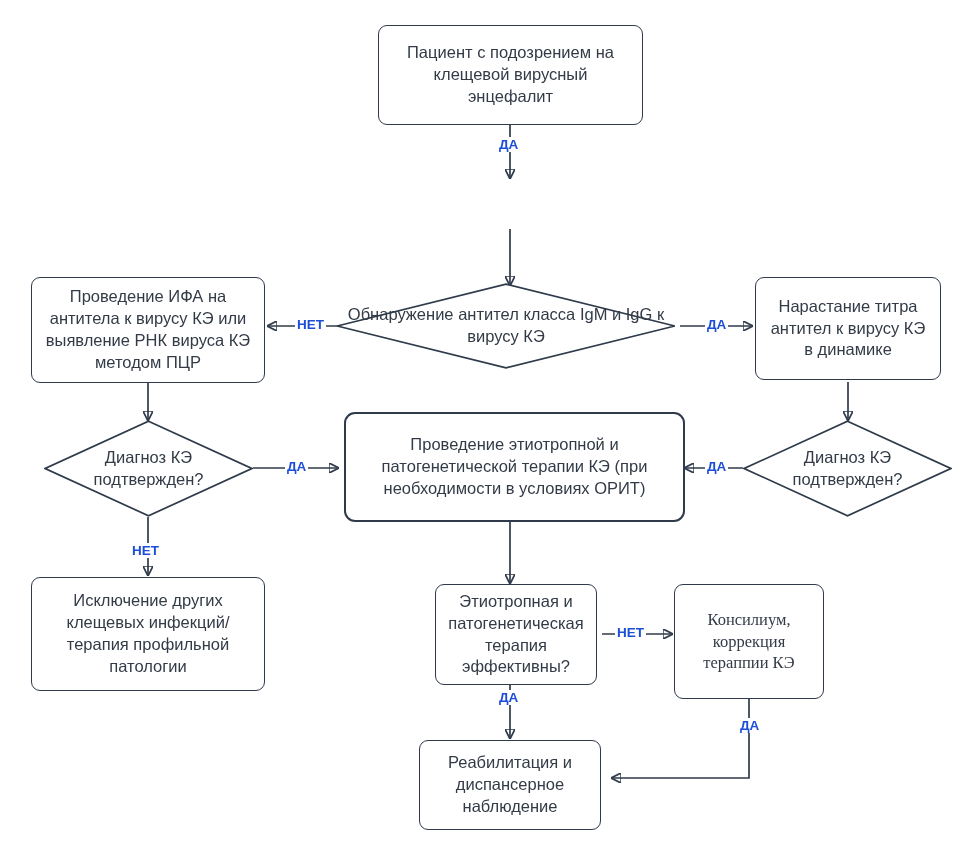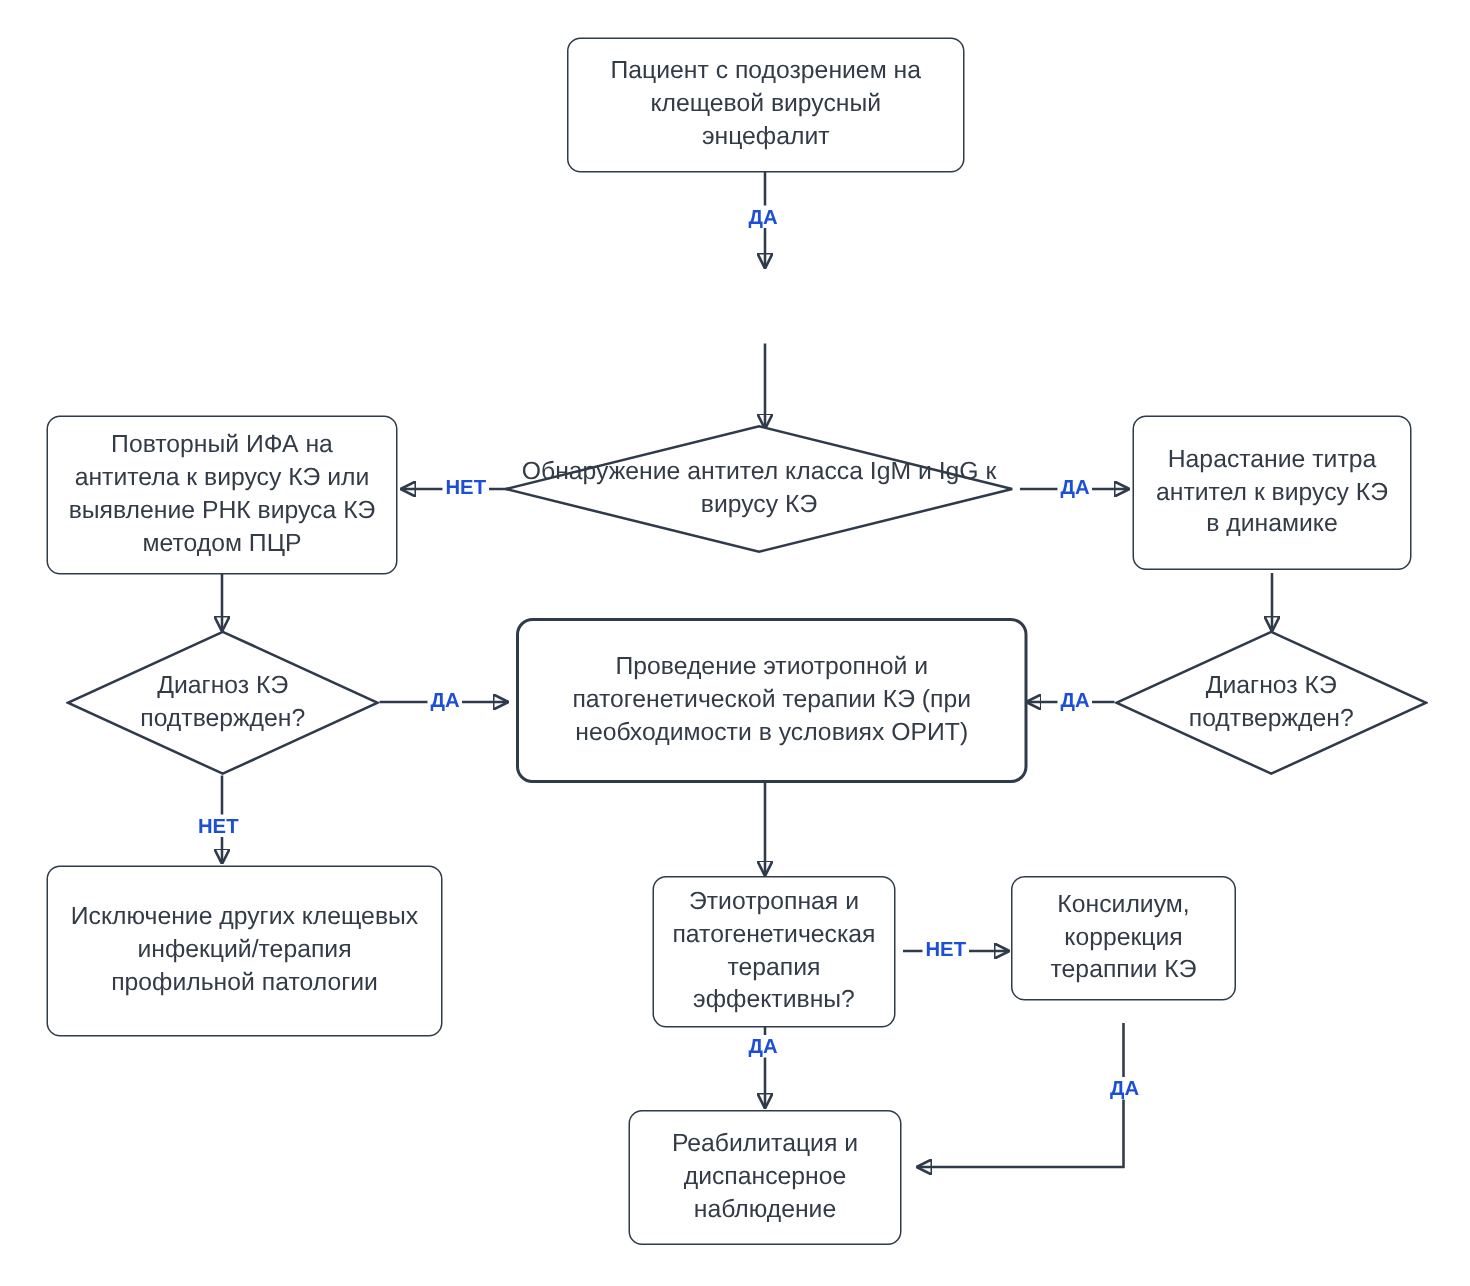--- a/index.html
+++ b/index.html
@@ -114,34 +114,34 @@
 
     <path d="M 510 521 L 510 583" marker-end="url(#arrow)"></path>
 
     <path d="M 602 634 L 672 634" marker-end="url(#arrow)"></path>
 
     <path d="M 510 684 L 510 738" marker-end="url(#arrow)"></path>
 
     <path d="M 749 682 L 749 778 L 612 778" marker-end="url(#arrow)"></path>
   </svg>
 
-  <div class="node box" style="left:378px; top:25px; width:265px; height:90px;justify-content:flex-end;">
+  <div class="node box" style="left:378px; top:25px; width:265px; height:100px;justify-content:flex-end;">
     <span>Пациент с подозрением на клещевой вирусный энцефалит</span>
   </div>
 
 
   <div class="node diamond" style="left:336px; top:283px; width:340px; height:86px;">
     <svg class="dshape" viewBox="0 0 340 86" preserveAspectRatio="none">
       <polygon points="170,1.2 338.8,43 170,84.8 1.2,43" fill="#ffffff" stroke="#2f3a4a" stroke-width="1.7" vector-effect="non-scaling-stroke"></polygon>
     </svg>
     <span class="dlabel">Обнаружение антител класса IgM и IgG к вирусу КЭ</span>
   </div>
 
   <div class="node box" style="left:31px; top:277px; width:234px; height:106px;">
-    <span>Повторный ИФА на антитела к вирусу КЭ или выявление РНК вируса КЭ методом ПЦР</span>
+    <span>Проведение ИФА на антитела к вирусу КЭ или выявление РНК вируса КЭ методом ПЦР</span>
   </div>
 
   <div class="node box" style="left:755px; top:277px; width:186px; height:103px;">
     <span>Нарастание титра антител к вирусу КЭ в динамике</span>
   </div>
 
   <div class="node diamond" style="left:44px; top:420px; width:209px; height:97px;">
     <svg class="dshape" viewBox="0 0 209 97" preserveAspectRatio="none">
       <polygon points="104.5,1.2 207.8,48.5 104.5,95.8 1.2,48.5" fill="#ffffff" stroke="#2f3a4a" stroke-width="1.7" vector-effect="non-scaling-stroke"></polygon>
     </svg>
@@ -152,29 +152,29 @@
     <svg class="dshape" viewBox="0 0 209 97" preserveAspectRatio="none">
       <polygon points="104.5,1.2 207.8,48.5 104.5,95.8 1.2,48.5" fill="#ffffff" stroke="#2f3a4a" stroke-width="1.7" vector-effect="non-scaling-stroke"></polygon>
     </svg>
     <span class="dlabel">Диагноз КЭ подтвержден?</span>
   </div>
 
   <div class="node box emph" style="left:344px; top:412px; width:341px; height:110px;">
     <span>Проведение этиотропной и патогенетической терапии КЭ (при необходимости в условиях ОРИТ)</span>
   </div>
 
-  <div class="node box" style="left:31px; top:577px; width:264px; height:114px;">
+  <div class="node box" style="left:31px; top:577px; width:234px; height:114px;">
     <span>Исключение других клещевых инфекций/терапия профильной патологии</span>
   </div>
 
   <div class="node box" style="left:435px; top:584px; width:162px; height:101px;">
     <span>Этиотропная и патогенетическая терапия эффективны?</span>
   </div>
 
-  <div class="node box" style="left:674px; top:584px; width:150px; height:83px;">
+  <div class="node box" style="left:674px; top:584px; width:150px; height:115px;font-family:Liberation Serif, serif;">
     <span>Консилиум, коррекция тераппии КЭ</span>
   </div>
 
   <div class="node box" style="left:419px; top:740px; width:182px; height:90px;">
     <span>Реабилитация и диспансерное наблюдение</span>
   </div>
 
   <span class="edge-label" style="left:497px; top:137px;">ДА</span>
 
   <span class="edge-label" style="left:295px; top:317px;">НЕТ</span>

